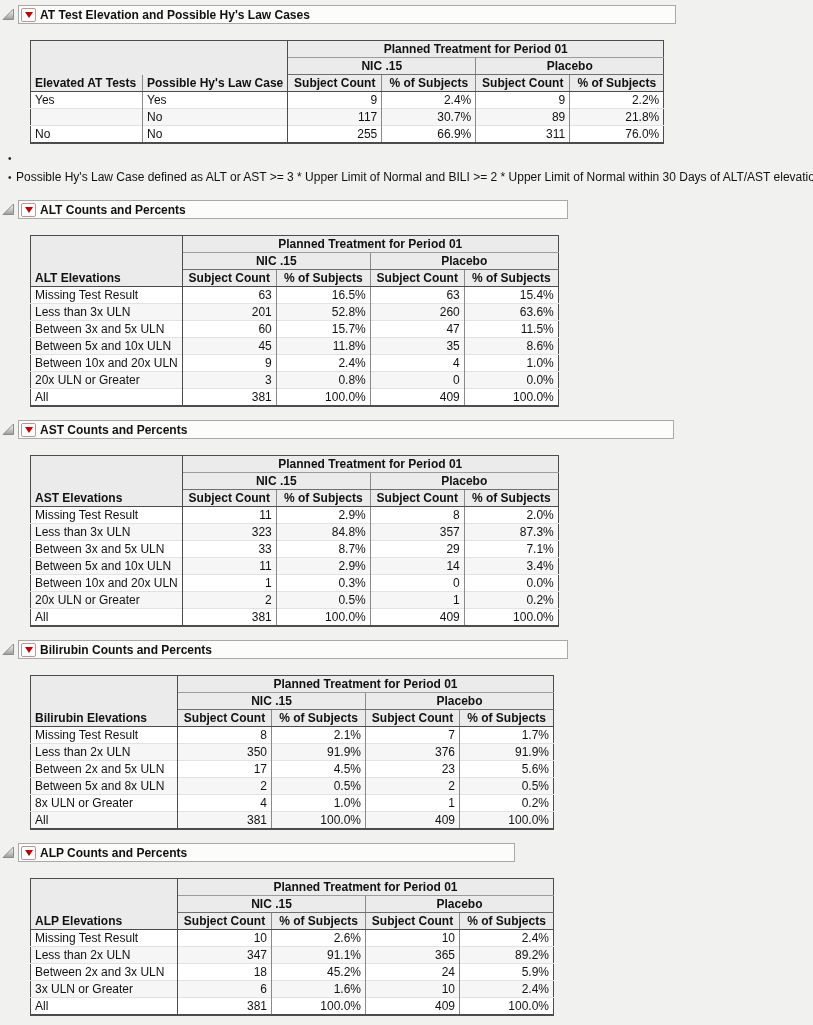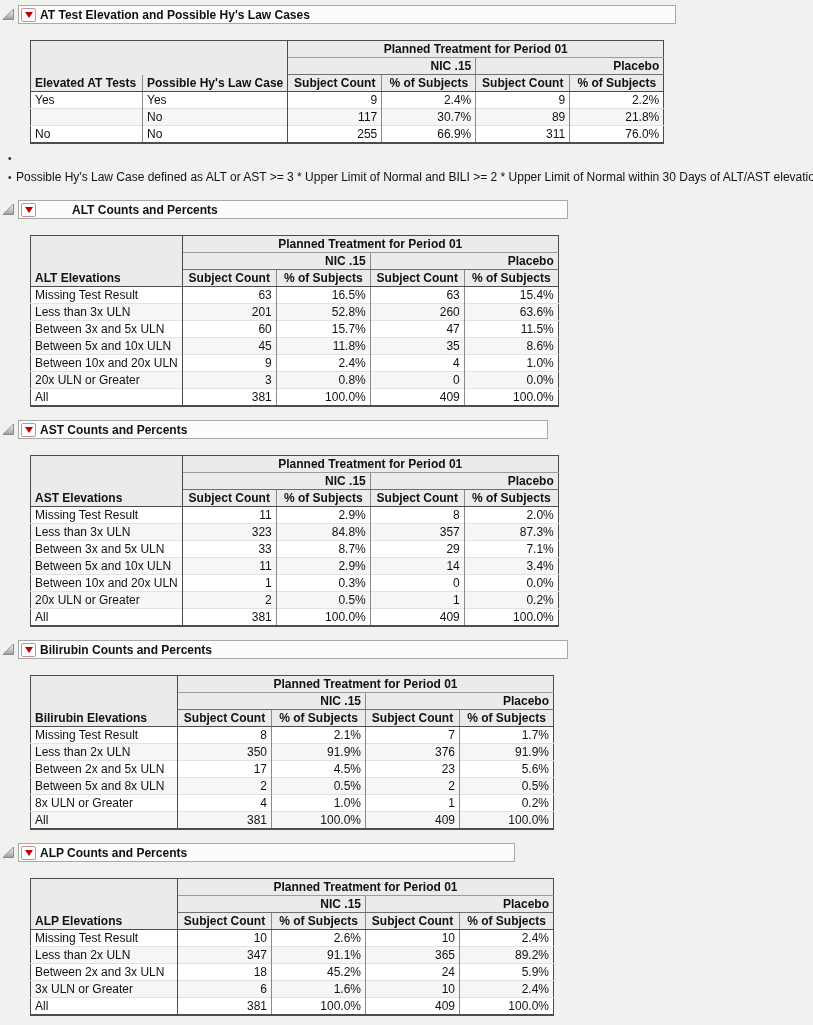--- a/index.html
+++ b/index.html
@@ -53,21 +53,21 @@
   table.jmp th, table.jmp td{
     height:17px;line-height:16px;padding:0 4px;
     overflow:hidden;white-space:nowrap;
   }
   th.corner{background:var(--header-bg);border-right:1px solid var(--border-dark);}
   th.ghead{
     background:var(--header-bg);font-weight:bold;text-align:center;
     border-bottom:1px solid #9b9b9b;
   }
   th.grp{
-    background:var(--header-bg);font-weight:bold;text-align:right;
+    background:var(--header-bg);font-weight:bold;text-align:center;
     border-bottom:1px solid #6f6f6f;
   }
   th.grp + th.grp{border-left:1px solid var(--border-mid);}
   th.labhead{
     background:var(--header-bg);font-weight:bold;text-align:left;
     border-bottom:1px solid var(--border-dark);
   }
   th.labhead + th.labhead{border-left:1px solid var(--border-mid);}
   th.colhead{
     background:var(--header-bg);font-weight:bold;text-align:center;
@@ -178,21 +178,21 @@
     <div class="section-header">
       <svg class="disclosure" viewBox="0 0 13 13">
         <defs>
           <linearGradient id="dg" x1="0" y1="0" x2="0" y2="1">
             <stop offset="0" stop-color="#ffffff"></stop>
               <stop offset="1" stop-color="#9b9b9b"></stop>
           </linearGradient>
         </defs>
         <polygon points="11.5,1 11.5,11.5 1,11.5" fill="url(#dg)" stroke="#8a8a8a" stroke-width="1"></polygon>
       </svg>
-      <div class="header-box" style="width: 550px; gap: 32px;">
+      <div class="header-box" style="width: 550px;">
         <span class="menu-btn">
             <span class="tri"></span>
           </span>
         <span class="header-title">ALT Counts and Percents</span>
       </div>
     </div>
   <table class="jmp">
         <colgroup>
           <col style="width: 147px;">
           <col style="width: 94px;">
@@ -275,21 +275,21 @@
     <div class="section-header">
       <svg class="disclosure" viewBox="0 0 13 13">
         <defs>
           <linearGradient id="dg" x1="0" y1="0" x2="0" y2="1">
             <stop offset="0" stop-color="#ffffff"></stop>
               <stop offset="1" stop-color="#9b9b9b"></stop>
           </linearGradient>
         </defs>
         <polygon points="11.5,1 11.5,11.5 1,11.5" fill="url(#dg)" stroke="#8a8a8a" stroke-width="1"></polygon>
       </svg>
-      <div class="header-box" style="width: 530px;">
+      <div class="header-box" style="width: 656px;">
         <span class="menu-btn">
             <span class="tri"></span>
           </span>
         <span class="header-title">AST Counts and Percents</span>
       </div>
     </div>
   <table class="jmp">
         <colgroup>
           <col style="width: 147px;">
           <col style="width: 94px;">

